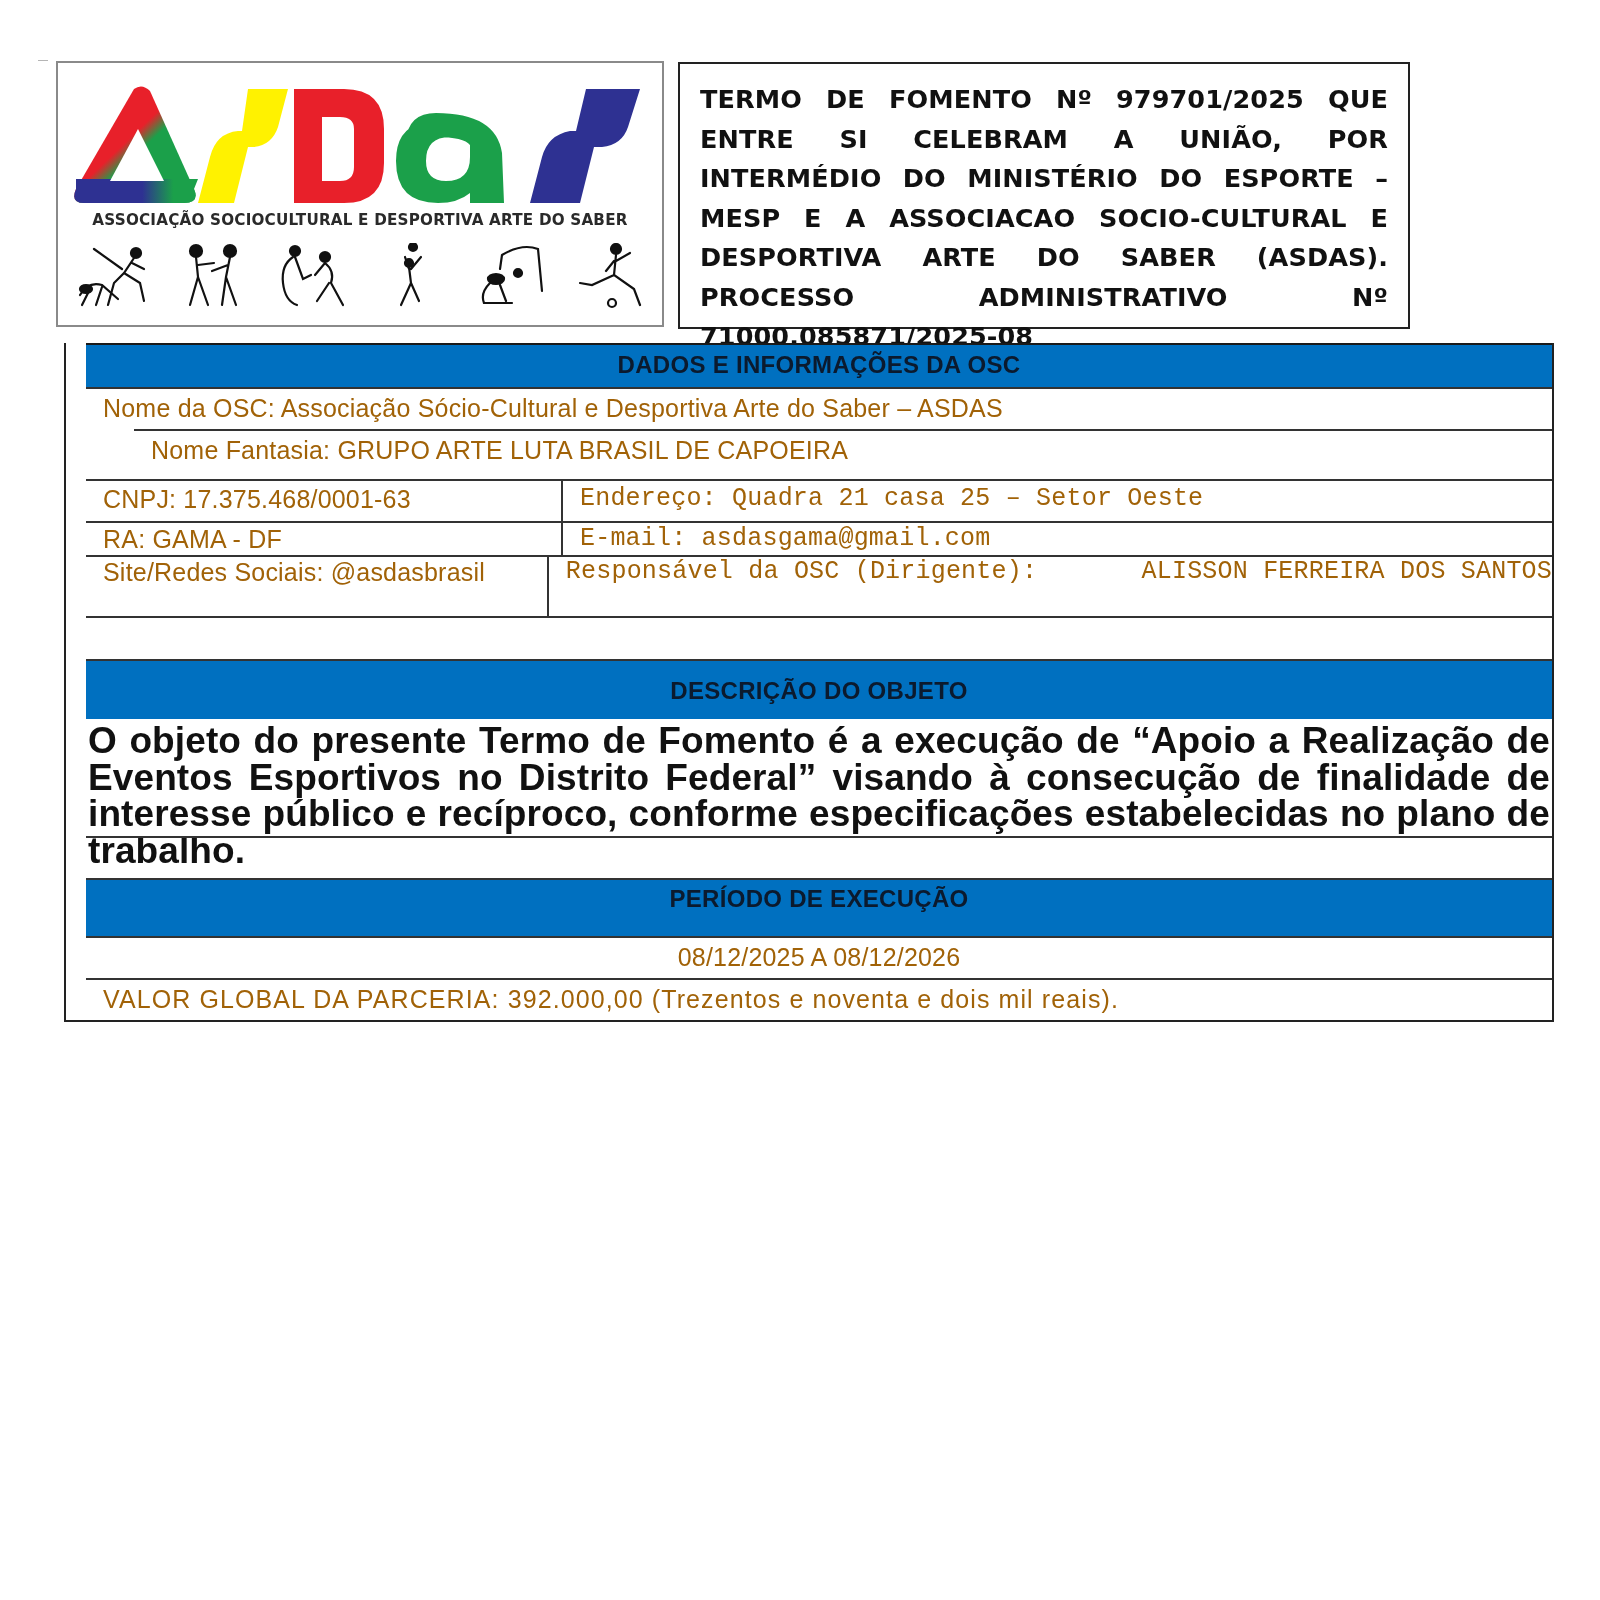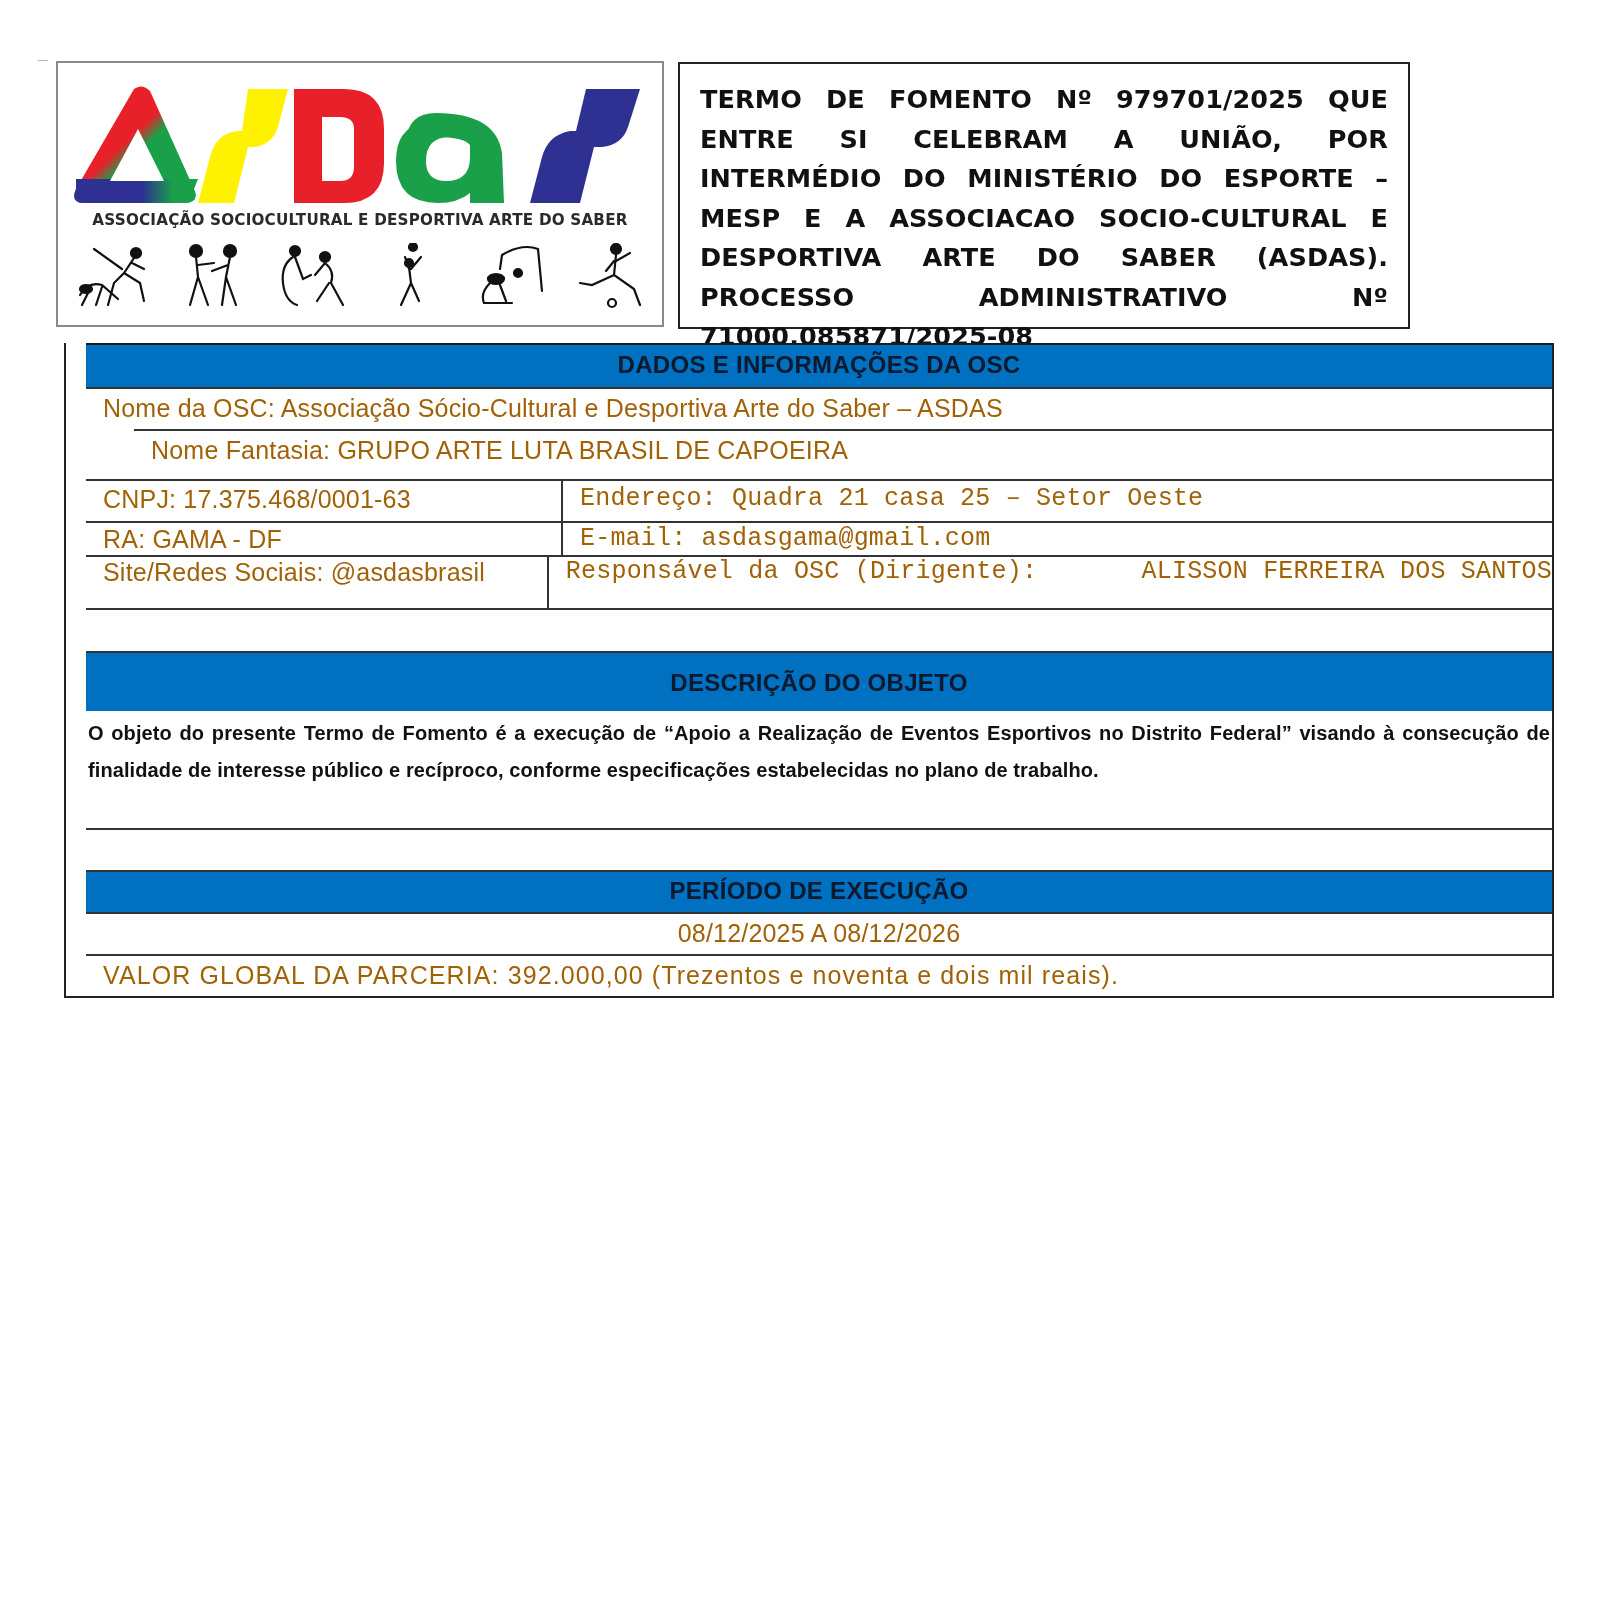--- a/index.html
+++ b/index.html
@@ -30,21 +30,21 @@
                   border: 2px solid #222; border-top: none; box-sizing: border-box; padding-left: 20px; }
     .row { position: relative; box-sizing: border-box; border-top: 2px solid #333; }
     .row:first-child { border-top: 2px solid #1a1a1a; }
     .band { background: #0070C0; text-align: center; font-weight: bold; font-size: 24px;
             color: #0b1a2e; letter-spacing: 0.3px; }
     .band span { position: relative; }
     .cell-text { font-size: 25px; color: #a16207; padding-left: 17px; white-space: nowrap; letter-spacing: 0.2px; }
     .split { display: flex; }
     .split .left { width: 477px; border-right: 2px solid #333; box-sizing: border-box; }
     .split .right { flex: 1; font-family: Liberation Mono, monospace; }
-    .desc { font-weight: bold; font-size: 20px; line-height: 36.5px; text-align: justify;
+    .desc { font-weight: bold; font-size: 37px; line-height: 36.5px; text-align: justify;
             text-align-last: left; color: #111; padding: 4px 2px 4px 2px; letter-spacing: 0.1px; }
     .centered { text-align: center; padding-left: 0; }
   </style>
 </head>
 <body>
 
 <div class="artifact"></div>
 
 <div class="logo-box">
   <svg class="logo-letters" viewBox="0 0 580 130">
@@ -154,21 +154,21 @@
 
   <div class="row split" style="height:34px;">
     <div class="left cell-text" style="line-height:32px;">
       <span>RA: GAMA - DF</span>
     </div>
     <div class="right cell-text" style="line-height:32px;border-radius:13px;">
       <span>E-mail: asdasgama@gmail.com</span>
     </div>
   </div>
 
-  <div class="row split" style="height:53px;">
+  <div class="row split" style="height:61px;">
     <div class="left cell-text" style="line-height:30px;">
       <span>Site/Redes  Sociais:  @asdasbrasil</span>
     </div>
     <div class="right cell-text" style="line-height:30px;">
       <span>Responsável da OSC (Dirigente):</span>
       <span style="display:inline-block; width:74px;"></span>
       <span>ALISSON FERREIRA DOS SANTOS</span>
     </div>
   </div>
 
@@ -177,21 +177,21 @@
   <div class="row band" style="height:60px; line-height:60px;">
     <span>DESCRIÇÃO DO OBJETO</span>
   </div>
 
   <div class="row desc" style="height:117px; border-top:none;">
     <span>O objeto do presente Termo de Fomento é a execução de “Apoio a Realização de Eventos Esportivos no Distrito Federal” visando à consecução de finalidade de interesse público e recíproco, conforme especificações estabelecidas no plano de trabalho.</span>
   </div>
 
   <div class="row" style="height:42px;"></div>
 
-  <div class="row band" style="height:42px; line-height:38px;">
+  <div class="row band" style="height:58px; line-height:38px;">
     <span>PERÍODO DE EXECUÇÃO</span>
   </div>
 
   <div class="row cell-text centered" style="height:42px; line-height:38px;">
     <span>08/12/2025 A 08/12/2026</span>
   </div>
 
   <div class="row cell-text" style="height:42px; line-height:38px; letter-spacing:1.1px;">
     <span>VALOR GLOBAL DA PARCERIA: 392.000,00 (Trezentos  e noventa  e dois mil reais).</span>
   </div>

